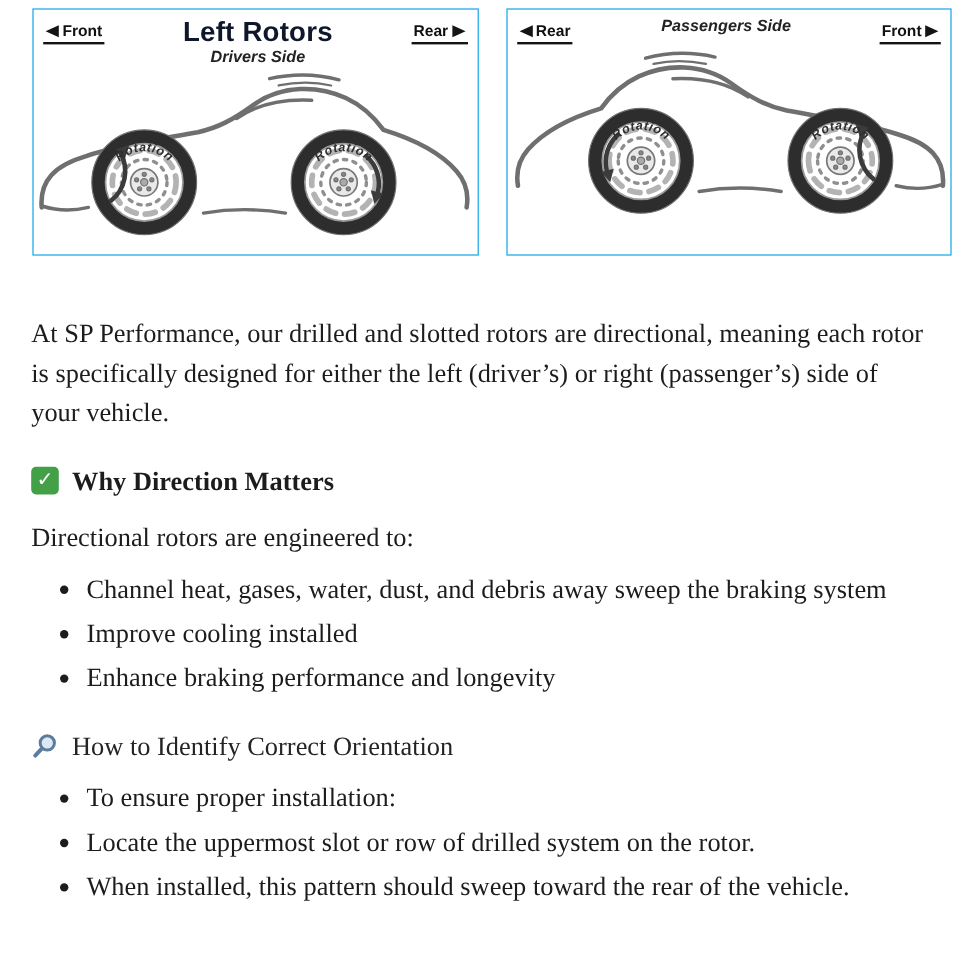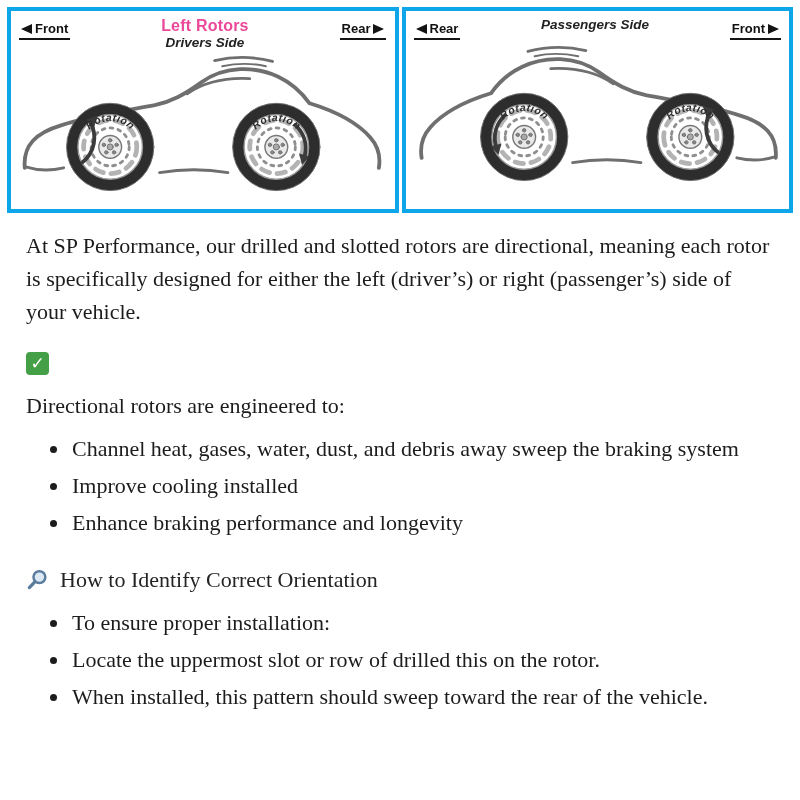--- a/index.html
+++ b/index.html
@@ -1,38 +1,38 @@
 <!DOCTYPE html>
 <html><head>
 <meta charset="utf-8">
 <style>
   * { margin:0; padding:0; box-sizing:border-box; }
   html,body { width:800px; height:800px; background:#fff; overflow:hidden; }
   body { font-family:"Liberation Serif", serif; color:#1c1c1c; }
 
   
   .diagram { display:flex; gap:3px; padding:7px 7px 0; }
-  .panel { flex:1 1 0; border:4px solid #0ea5e9; height:206px; background:#fff; overflow:hidden; }
+  .panel { flex:1 1 0; border:1px solid #0ea5e9; height:206px; background:#fff; overflow:hidden;margin-left:20px; }
   .panel-header { display:flex; justify-content:space-between; align-items:flex-start;
                   padding:5px 8px 0; font-family:"Liberation Sans", sans-serif; }
   .titles { text-align:center; line-height:1.12; margin-top:1px; }
-  .panel-title { font-size:16px; font-weight:bold; letter-spacing:.2px; color:#ec4899; }
+  .panel-title { font-size:23px; font-weight:bold; letter-spacing:.2px; color:#0f172a; }
   .panel-sub { font-size:13.5px; font-weight:bold; font-style:italic; color:#222; }
   .dir { display:flex; align-items:center; border-bottom:2.5px solid #141414;
          padding:1px 2px 2px; font-size:13px; font-weight:bold; margin-top:4px; color:#111; }
   .tri-l { width:0; height:0; border-top:5px solid transparent; border-bottom:5px solid transparent;
            border-right:11px solid #141414; margin-right:3px; }
   .tri-r { width:0; height:0; border-top:5px solid transparent; border-bottom:5px solid transparent;
            border-left:11px solid #141414; margin-left:3px; }
   .car-svg { display:block; width:100%; height:150px; margin-top:2px; }
   .rot { font-family:"Liberation Sans", sans-serif; font-style:italic; font-weight:bold;
          font-size:11px; fill:#2f2f2f; letter-spacing:.5px; }
 
   
-  .content { padding:16px 26px 0; font-size:22px; line-height:1.5; }
+  .content { padding:16px 26px 0; font-size:22px; line-height:1.5;margin-top:32px; }
   .intro { margin-bottom:6px; max-width:752px; }
   .sec-heading { display:flex; align-items:center; gap:11px; font-size:22px;
                  font-weight:bold; margin:24px 0 8px; }
   .sec-heading.regular { font-weight:normal; color:#242424; }
   .check { width:23px; height:23px; border-radius:4px; background:#43a047; color:#fff;
            display:inline-flex; align-items:center; justify-content:center;
            font-size:17px; font-weight:bold; font-family:"DejaVu Sans", sans-serif; flex:0 0 auto; }
   .check::before { content:"✓"; }
   .mag-svg { width:23px; height:23px; flex:0 0 auto; }
   .lead { margin:14px 0 2px; }
@@ -135,37 +135,38 @@
     </svg>
   </div>
 </div>
 
 <div class="content">
 
   <p class="intro">At SP Performance, our drilled and slotted rotors are directional, meaning each rotor is specifically designed for either the left (driver’s) or right (passenger’s) side of your vehicle.</p>
 
   <div class="sec-heading">
     <span class="check"></span>
+    <span>Why Direction Matters</span>
   </div>
 
   <p class="lead">Directional rotors are engineered to:</p>
 
   <ul class="doc-list">
     <li>Channel heat, gases, water, dust, and debris away sweep the braking system</li>
     <li>Improve cooling installed</li>
     <li>Enhance braking performance and longevity</li>
   </ul>
 
   <div class="sec-heading regular">
     <svg class="mag-svg" viewBox="0 0 24 24">
       <circle cx="14" cy="9.5" r="6.2" fill="#dce9f5" stroke="#5b7c9d" stroke-width="2.6"></circle>
       <line x1="9.2" y1="14.4" x2="3.5" y2="20.5" stroke="#5b7c9d" stroke-width="3.4" stroke-linecap="round"></line>
     </svg>
     <span>How to Identify Correct Orientation</span>
   </div>
 
   <ul class="doc-list">
     <li>To ensure proper installation:</li>
-    <li>Locate the uppermost slot or row of drilled this on the rotor.</li>
+    <li>Locate the uppermost slot or row of drilled system on the rotor.</li>
     <li>When installed, this pattern should sweep toward the rear of the vehicle.</li>
   </ul>
 
 </div>
 
 </body></html>

